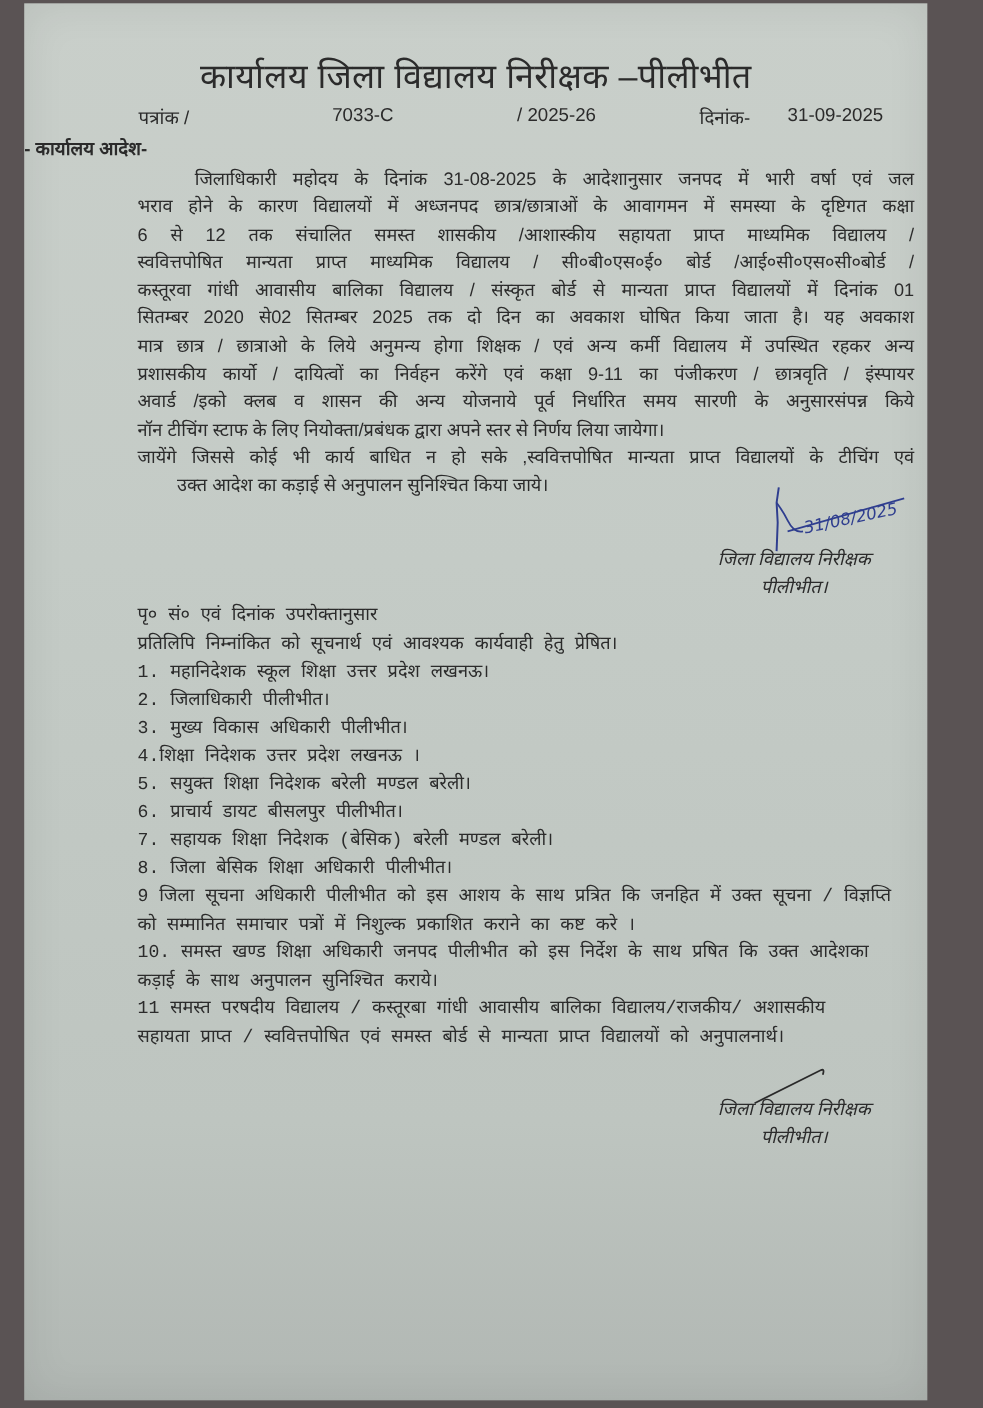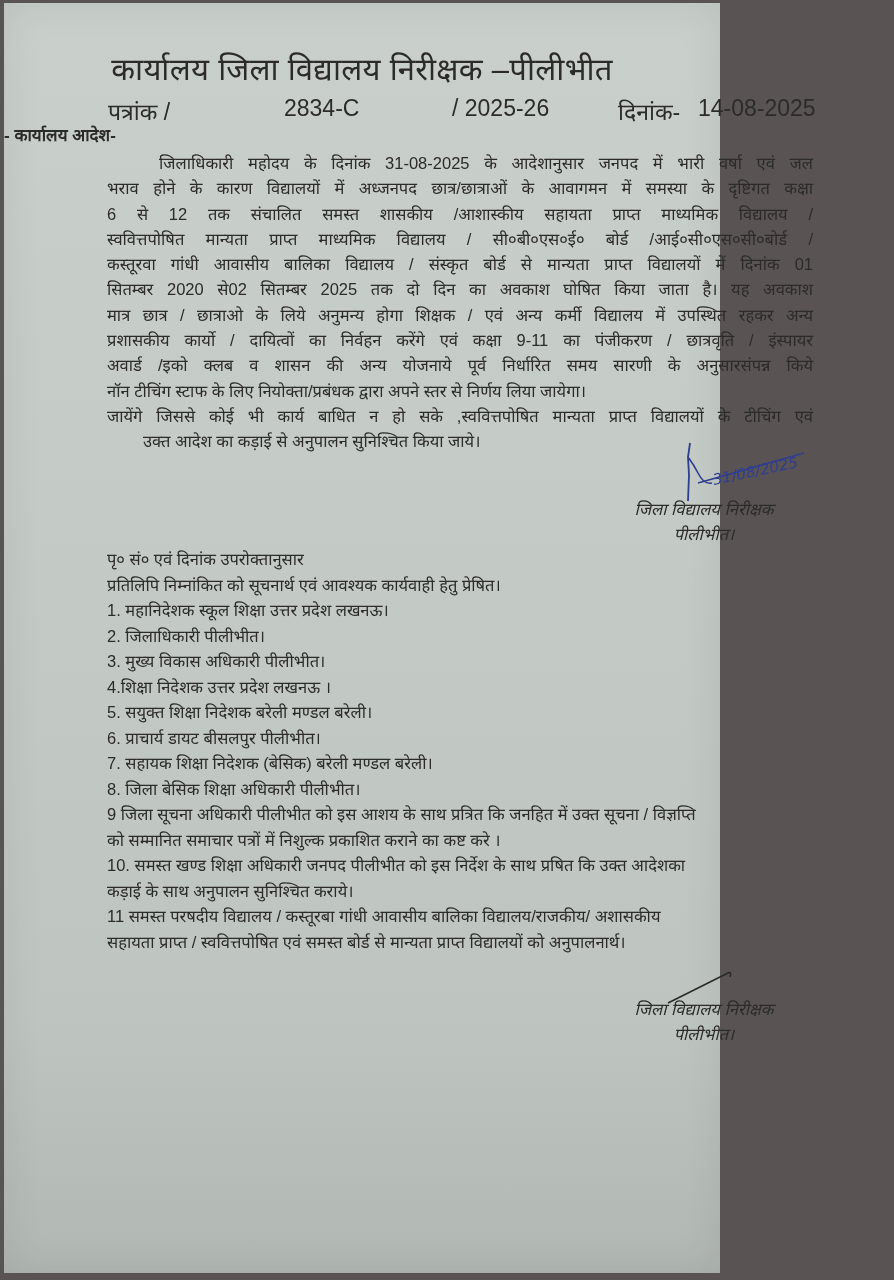--- a/index.html
+++ b/index.html
@@ -9,39 +9,39 @@
     body {
       width: 894px;
       height: 1280px;
       overflow: hidden;
       background: #5a5354;
       position: relative;
       font-family: "Liberation Sans", "DejaVu Sans", sans-serif;
     }
     .paper {
       position: absolute;
-      left: 4px;
+      left: 22px;
       top: 3px;
-      width: 716px;
+      width: 821px;
       height: 1270px;
       background: linear-gradient(180deg, #c9cfca 0%, #c4cbc6 40%, #bec5c0 80%, #b1b7b3 100%);
       box-shadow: inset 0 0 40px rgba(0,0,0,0.08);
     }
     .abs { position: absolute; white-space: nowrap; }
 
     .title {
       left: 0; right: 0;
       top: 44px;
       text-align: center;
       font-size: 31px;
       font-weight: 500;
       color: #2b2b2b;
       letter-spacing: 0.3px;
     }
-    .ref-row { top: 92px; font-size: 23px; color: #2b2b2b; }
+    .ref-row { top: 92px; font-size: 17px; color: #2b2b2b; }
     .subhead {
       left: 0; right: 0;
       top: 120px;
       text-align: left;
       font-size: 17px;
       font-weight: bold;
       color: #2b2b2b;
     }
     .body-text {
       position: absolute;
@@ -72,35 +72,36 @@
     .sig-scribble {
       position: absolute;
     }
     .list {
       position: absolute;
       left: 103px;
       width: 706px;
       font-size: 16.5px;
       line-height: 25.5px;
       color: #2b2b2b;
+      font-family: Liberation Mono, monospace;
     }
     .list .row { display: block; white-space: nowrap; }
   </style>
 </head>
 <body>
 
 <div class="paper">
 
   <div class="abs title">कार्यालय जिला विद्यालय निरीक्षक –पीलीभीत</div>
 
   <div class="abs ref-row" style="left:104px;">पत्रांक /</div>
-  <div class="abs ref-row" style="left:280px;">2834-C</div>
+  <div class="abs ref-row" style="left:280px;">7033-C</div>
   <div class="abs ref-row" style="left:448px;">/ 2025-26</div>
   <div class="abs ref-row" style="left:614px;">दिनांक-</div>
-  <div class="abs ref-row" style="left:694px;">14-08-2025</div>
+  <div class="abs ref-row" style="left:694px;">31-09-2025</div>
 
   <div class="abs subhead">- कार्यालय आदेश-</div>
 
   <div class="body-text" style="top:148px;">
     <span class="body-line indent" style="padding-left:52px;">जिलाधिकारी महोदय के दिनांक 31-08-2025 के आदेशानुसार जनपद में भारी वर्षा एवं जल</span>
     <span class="body-line">भराव होने के कारण विद्यालयों में अध्जनपद छात्र/छात्राओं के आवागमन में समस्या के दृष्टिगत कक्षा</span>
     <span class="body-line">6 से 12 तक संचालित समस्त शासकीय /आशास्कीय सहायता प्राप्त माध्यमिक विद्यालय /</span>
     <span class="body-line">स्ववित्तपोषित मान्यता प्राप्त माध्यमिक विद्यालय / सी०बी०एस०ई० बोर्ड /आई०सी०एस०सी०बोर्ड /</span>
     <span class="body-line">कस्तूरवा गांधी आवासीय बालिका विद्यालय / संस्कृत बोर्ड से मान्यता प्राप्त विद्यालयों में दिनांक 01</span>
     <span class="body-line">सितम्बर 2020 से02 सितम्बर 2025 तक दो दिन का अवकाश घोषित किया जाता है। यह अवकाश</span>

